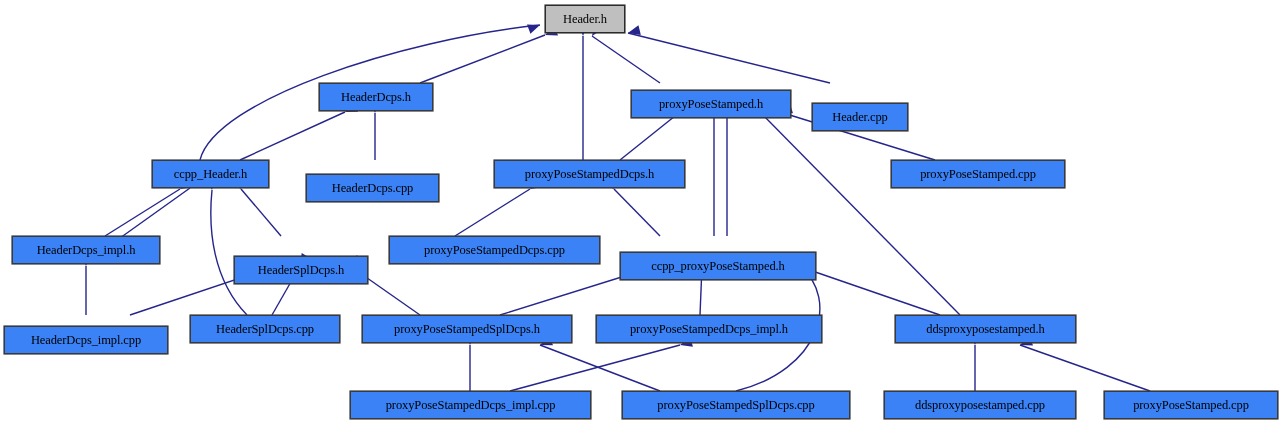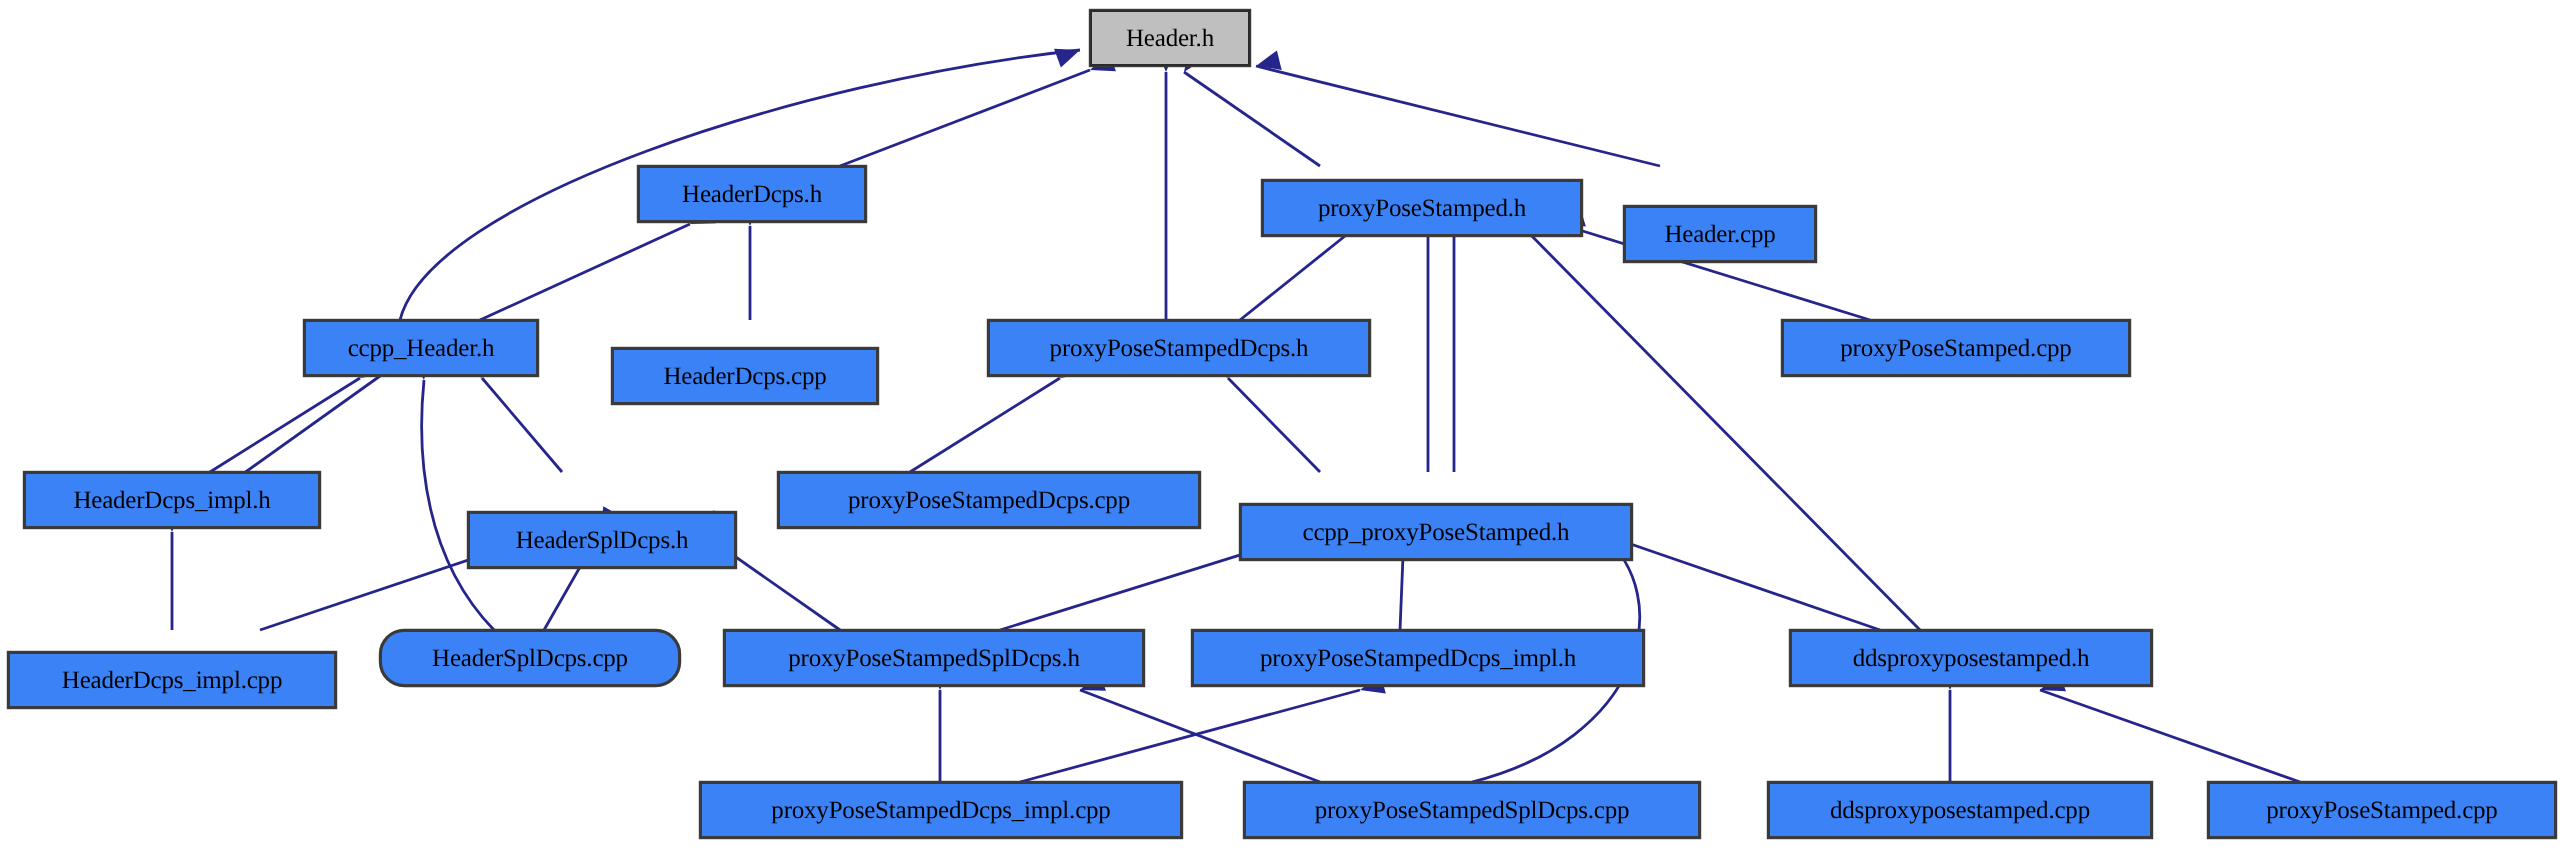--- a/index.html
+++ b/index.html
@@ -159,21 +159,21 @@
       </div>
       <div class="node thick" style="left: 389px; top: 236px; width: 211px; height: 28px;">
         <span class="node-label">proxyPoseStampedDcps.cpp</span>
       </div>
       <div class="node thick" style="left: 620px; top: 236px; width: 196px; height: 28px; margin-top: 16px;">
         <span class="node-label">ccpp_proxyPoseStamped.h</span>
       </div>
       <div class="node thick" style="left: 4px; top: 326px; width: 164px; height: 28px;">
         <span class="node-label">HeaderDcps_impl.cpp</span>
       </div>
-      <div class="node thick" style="left: 190px; top: 315px; width: 150px; height: 28px; border-radius: 12px;">
+      <div class="node thick" style="left: 190px; top: 315px; width: 150px; height: 28px;">
         <span class="node-label">HeaderSplDcps.cpp</span>
       </div>
       <div class="node thick" style="left: 362px; top: 315px; width: 210px; height: 28px;">
         <span class="node-label">proxyPoseStampedSplDcps.h</span>
       </div>
       <div class="node thick" style="left: 596px; top: 315px; width: 226px; height: 28px;">
         <span class="node-label">proxyPoseStampedDcps_impl.h</span>
       </div>
       <div class="node thick" style="left: 895px; top: 315px; width: 181px; height: 28px;">
         <span class="node-label">ddsproxyposestamped.h</span>

